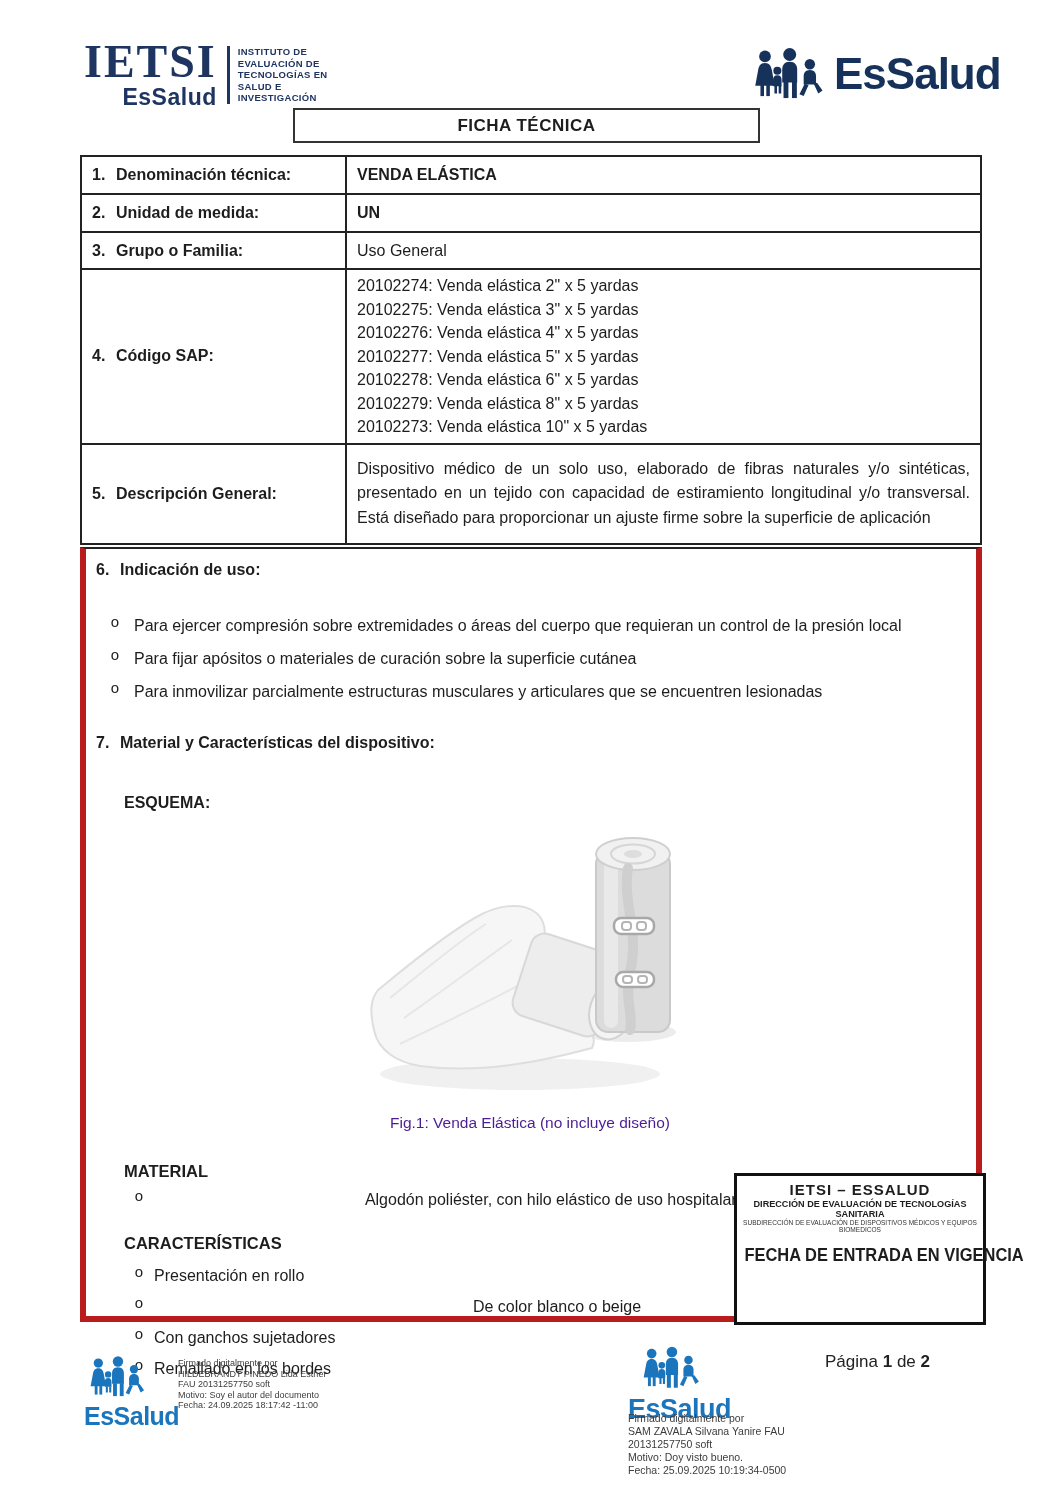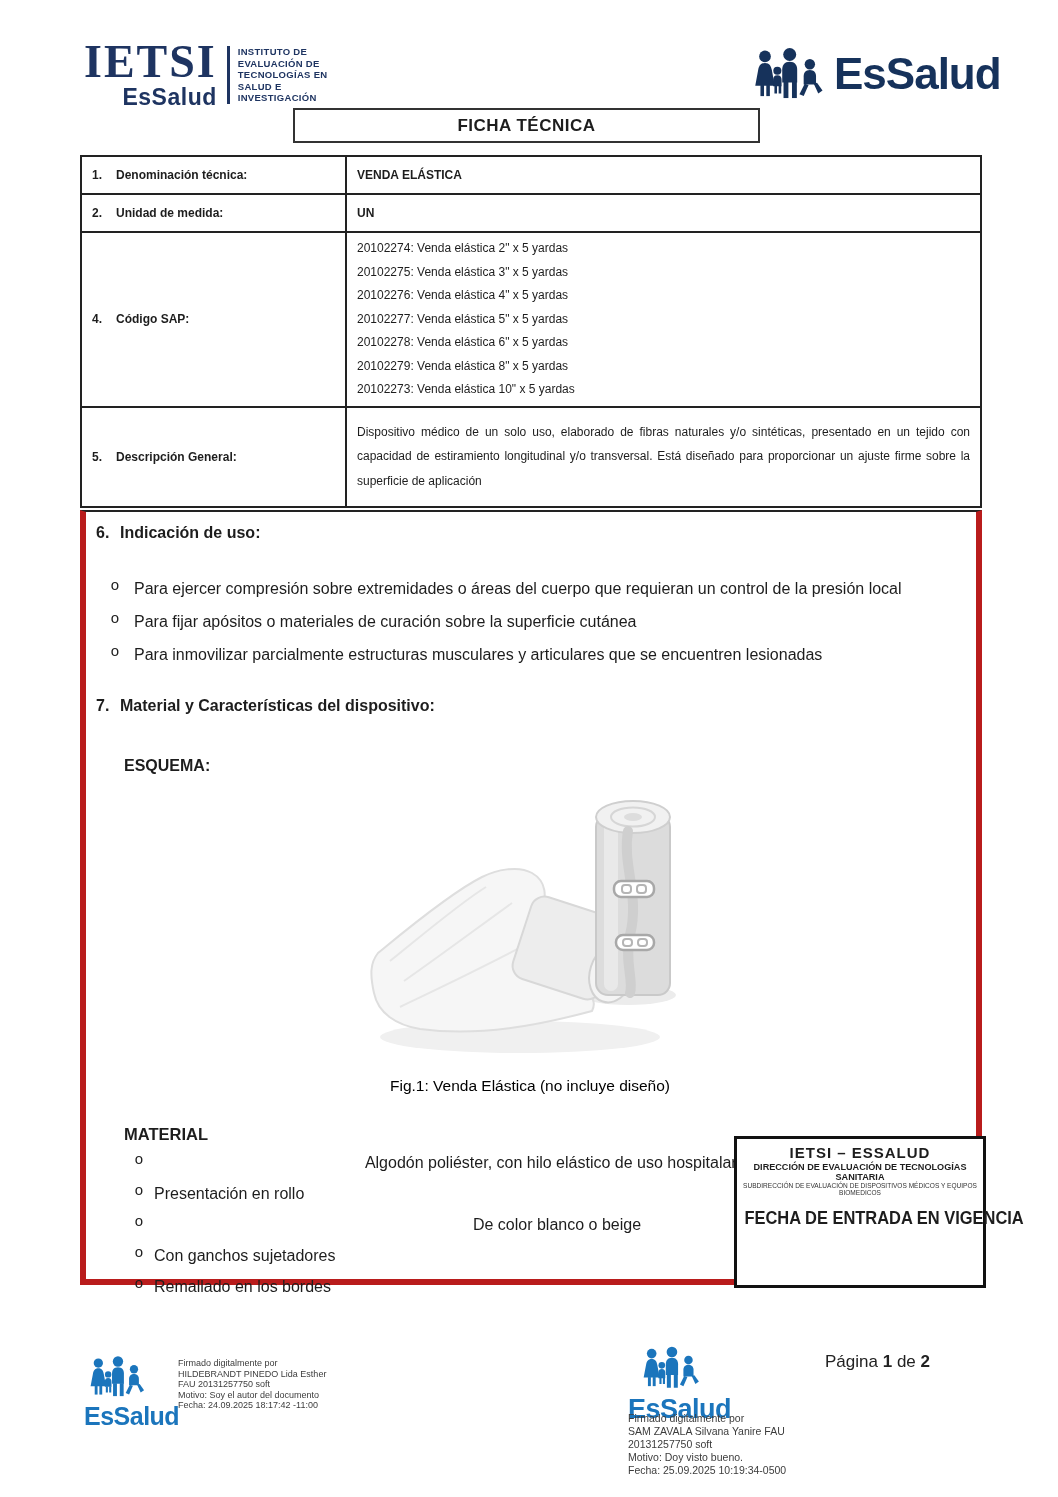--- a/index.html
+++ b/index.html
@@ -19,41 +19,41 @@
   .essalud-top .fam { width:78px; height:56px; }
   .essalud-top .brand { font-size:44px; font-weight:bold; letter-spacing:-1px; margin-left:4px; }
   .title-box {
     position:absolute; left:293px; top:108px; width:467px; height:35px;
     border:2px solid #333; display:flex; align-items:center; justify-content:center;
     font-size:17px; font-weight:bold; letter-spacing:0.5px;
   }
   
   .content { position:absolute; left:80px; top:155px; width:902px; }
   table.spec { width:100%; border-collapse:collapse; table-layout:fixed; }
-  table.spec td { border:2px solid #222; vertical-align:middle; font-size:12px; padding:4px 10px;margin-top:14px; }
+  table.spec td { border:2px solid #222; vertical-align:middle; font-size:16px; padding:4px 10px;margin-top:14px; }
   td.lbl { width:265px; font-weight:bold; }
   td.lbl .num { display:inline-block; width:24px; }
   .val-bold { font-weight:bold; }
   .sap-line { line-height:23.5px; }
   .desc { text-align:justify; line-height:24.5px; padding:2px 0; }
   .band {
     border:2px solid #222; border-top:none; height:31px; display:flex; align-items:center;
     font-weight:bold; font-size:16px; padding-left:10px; letter-spacing:0.2px; margin-top:2px;
   }
   .main-box { border:6px solid #b91c1c; border-top:2px solid #222; margin-top:2px; height:775px; position:relative; padding:8px 12px 0 10px; }
   .sec-head { font-weight:bold; font-size:16px; margin-top:4px; }
   .sec-head .num { display:inline-block; width:24px; }
   .bullets { margin-top:34px; }
   .bullet { display:flex; margin-bottom:8px; }
   .bullet .mark { width:38px; text-align:center; flex:0 0 38px; font-size:15px; }
   .bullet .btxt { flex:1; font-size:16px; line-height:25px; text-align:justify; padding-right:4px; }
   .sec7 { margin-top:30px; }
   .esquema { font-weight:bold; font-size:16px; margin:42px 0 0 28px; }
   .figure-wrap { width:360px; margin:10px auto 0 auto; text-align:center; }
-  .fig-caption { text-align:center; font-size:15.5px; margin-top:8px; color:#000000; }
+  .fig-caption { text-align:center; font-size:15.5px; margin-top:8px; color:#4c1d95; }
   .mat-head { font-weight:bold; font-size:16.5px; margin:30px 0 6px 28px; }
   .mat-bullets .bullet { margin-bottom:6px; }
   .mat-bullets .bullet .mark { width:30px; flex:0 0 30px; margin-left:28px; }
   .car-head { font-weight:bold; font-size:16.5px; margin:22px 0 10px 28px; }
   
   .stamp {
     position:absolute; left:648px; top:624px; width:252px; height:152px;
     border:3px solid #111; background:#fff; text-align:center; padding-top:5px;
   }
   .stamp-l1 { font-weight:bold; font-size:15px; letter-spacing:1px; }
@@ -138,20 +138,24 @@
     <table class="spec">
       <tbody>
           <tr style="height:38px;">
         <td class="lbl"><span class="num">1.</span><span>Denominación técnica:</span></td>
         <td><span class="val-bold">VENDA ELÁSTICA</span></td>
       </tr>
       <tr style="height:38px;">
         <td class="lbl"><span class="num">2.</span><span>Unidad de medida:</span></td>
         <td><span class="val-bold">UN</span></td>
       </tr>
+      <tr style="height:37px;">
+        <td class="lbl"><span class="num">3.</span><span>Grupo o Familia:</span></td>
+        <td><span>Uso General</span></td>
+      </tr>
       <tr style="height:166px;">
         <td class="lbl"><span class="num">4.</span><span>Código SAP:</span></td>
         <td>
           <div class="sap-line">20102274: Venda elástica 2" x 5 yardas</div>
           <div class="sap-line">20102275: Venda elástica 3" x 5 yardas</div>
           <div class="sap-line">20102276: Venda elástica 4" x 5 yardas</div>
           <div class="sap-line">20102277: Venda elástica 5" x 5 yardas</div>
           <div class="sap-line">20102278: Venda elástica 6" x 5 yardas</div>
           <div class="sap-line">20102279: Venda elástica 8" x 5 yardas</div>
           <div class="sap-line">20102273: Venda elástica 10" x 5 yardas</div>
@@ -235,20 +239,21 @@
       </div>
 
       <div class="mat-head">MATERIAL</div>
       <div class="mat-bullets">
         <div class="bullet">
           <span class="mark">o</span>
           <span class="btxt" style="text-align:center;">Algodón poliéster, con hilo elástico de uso hospitalario</span>
         </div>
       </div>
 
+      <div class="car-head">CARACTERÍSTICAS</div>
       <div class="mat-bullets">
         <div class="bullet">
           <span class="mark">o</span>
           <span class="btxt" style="text-align:left;">Presentación en rollo</span>
         </div>
         <div class="bullet">
           <span class="mark">o</span>
           <span class="btxt" style="text-align:center;">De color blanco o beige</span>
         </div>
         <div class="bullet">

